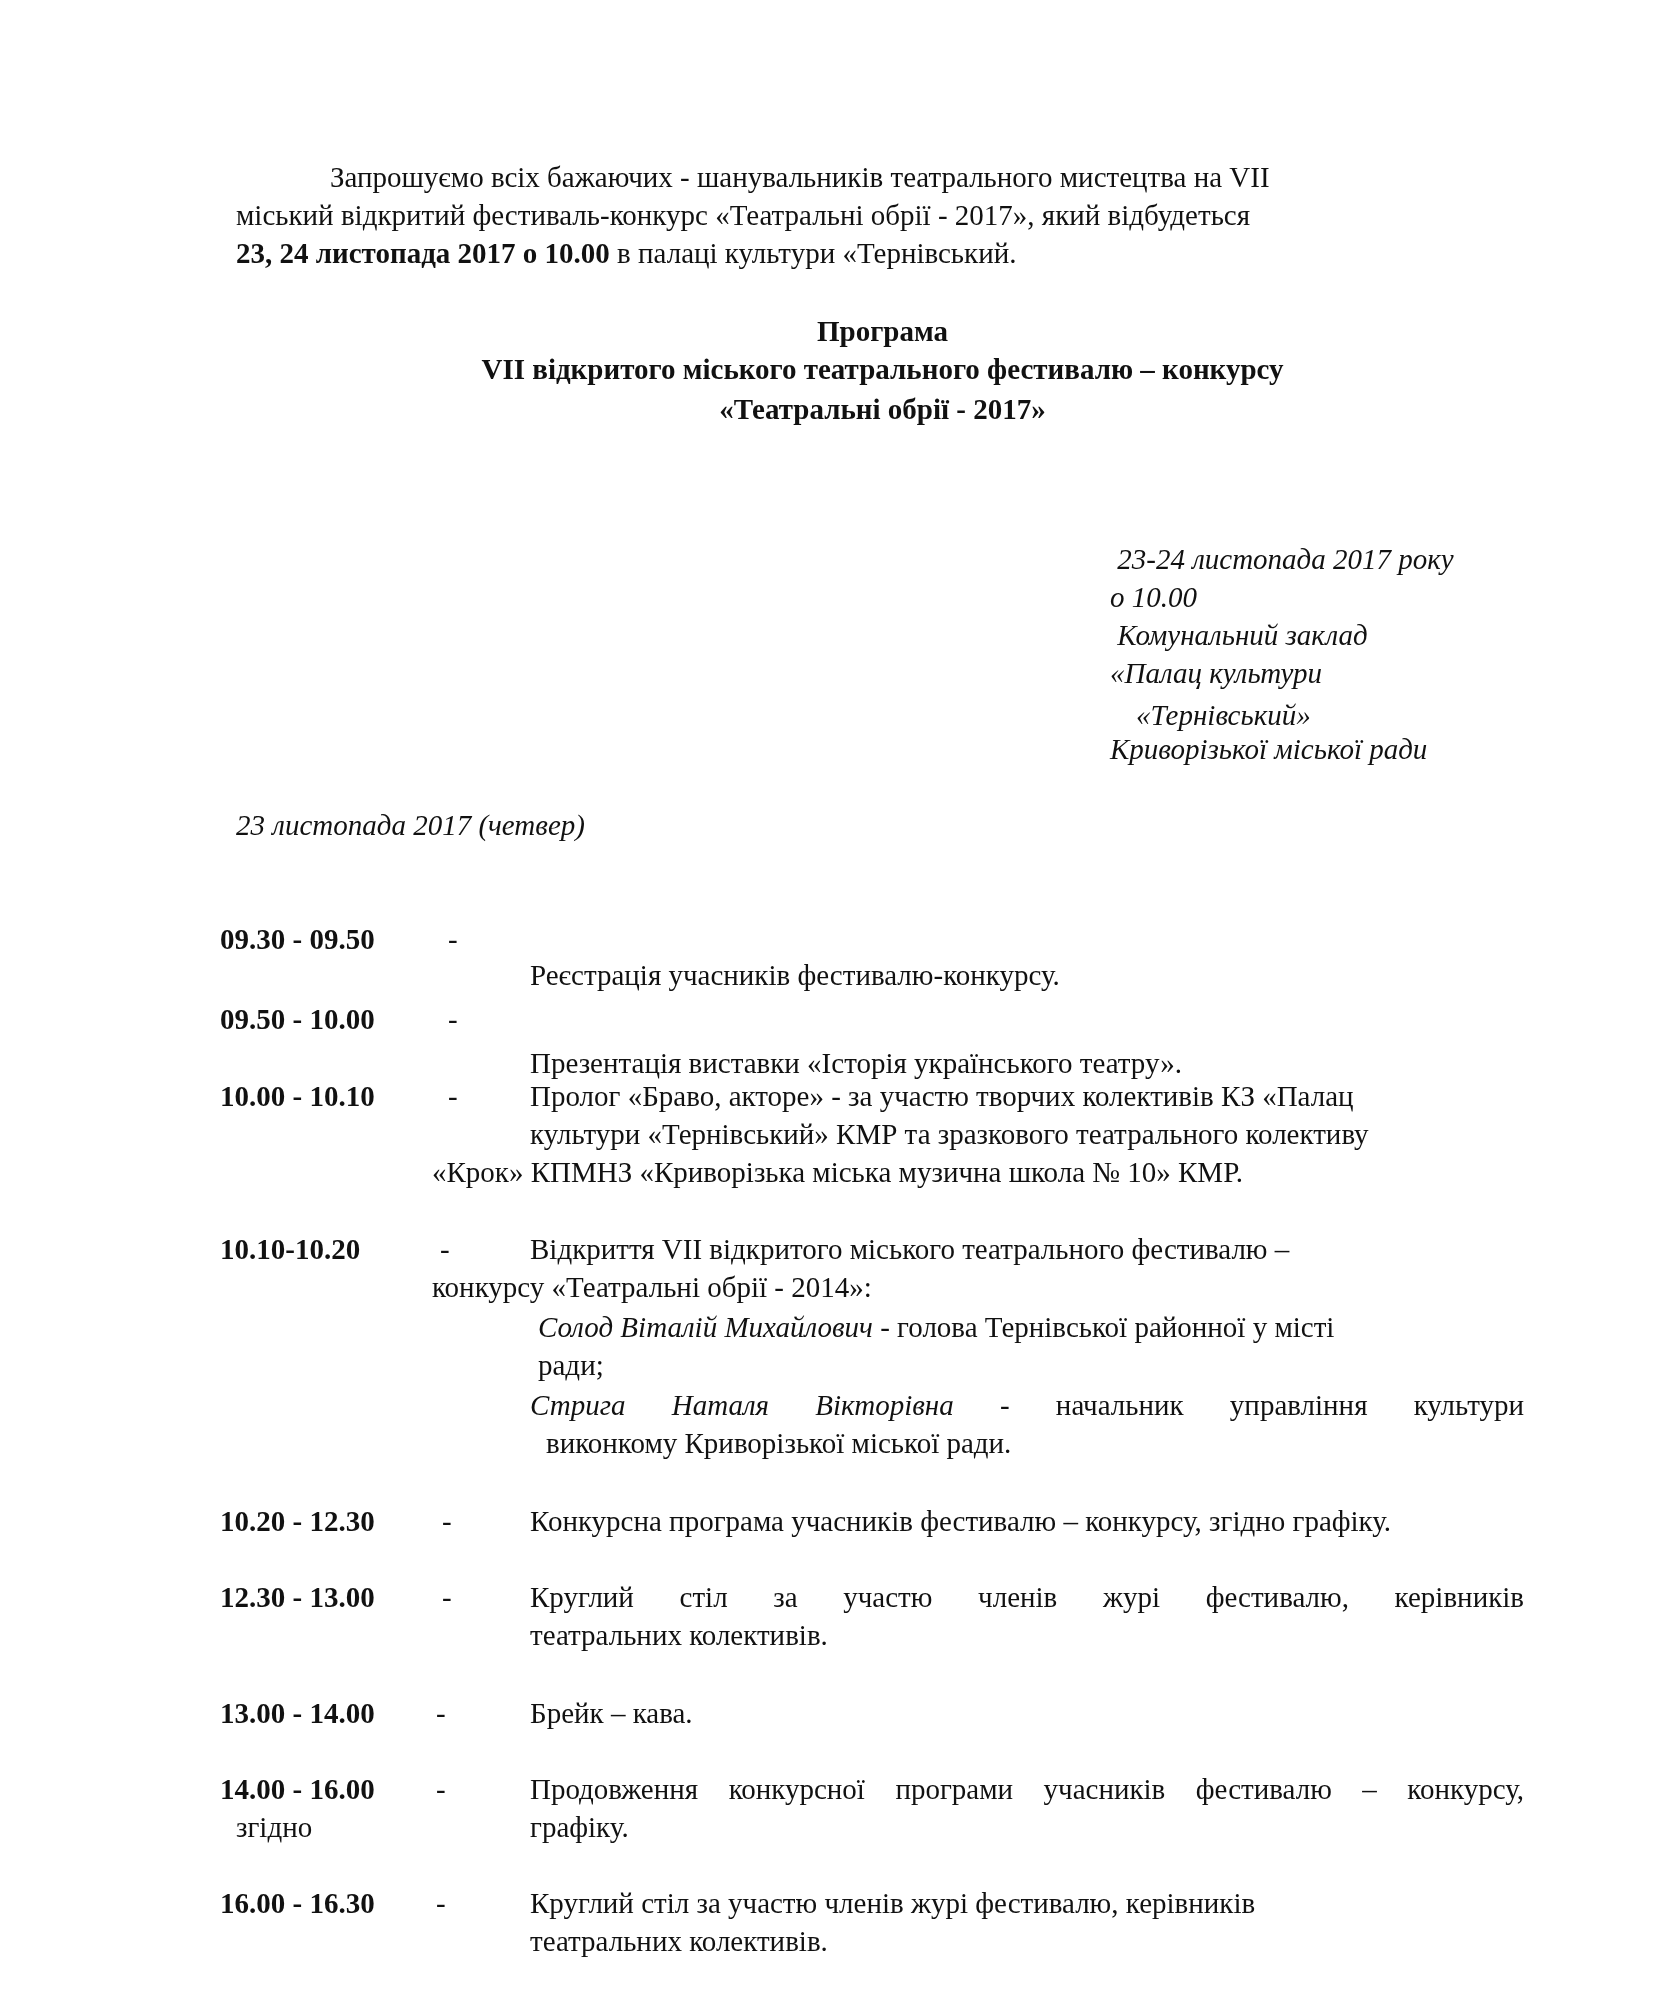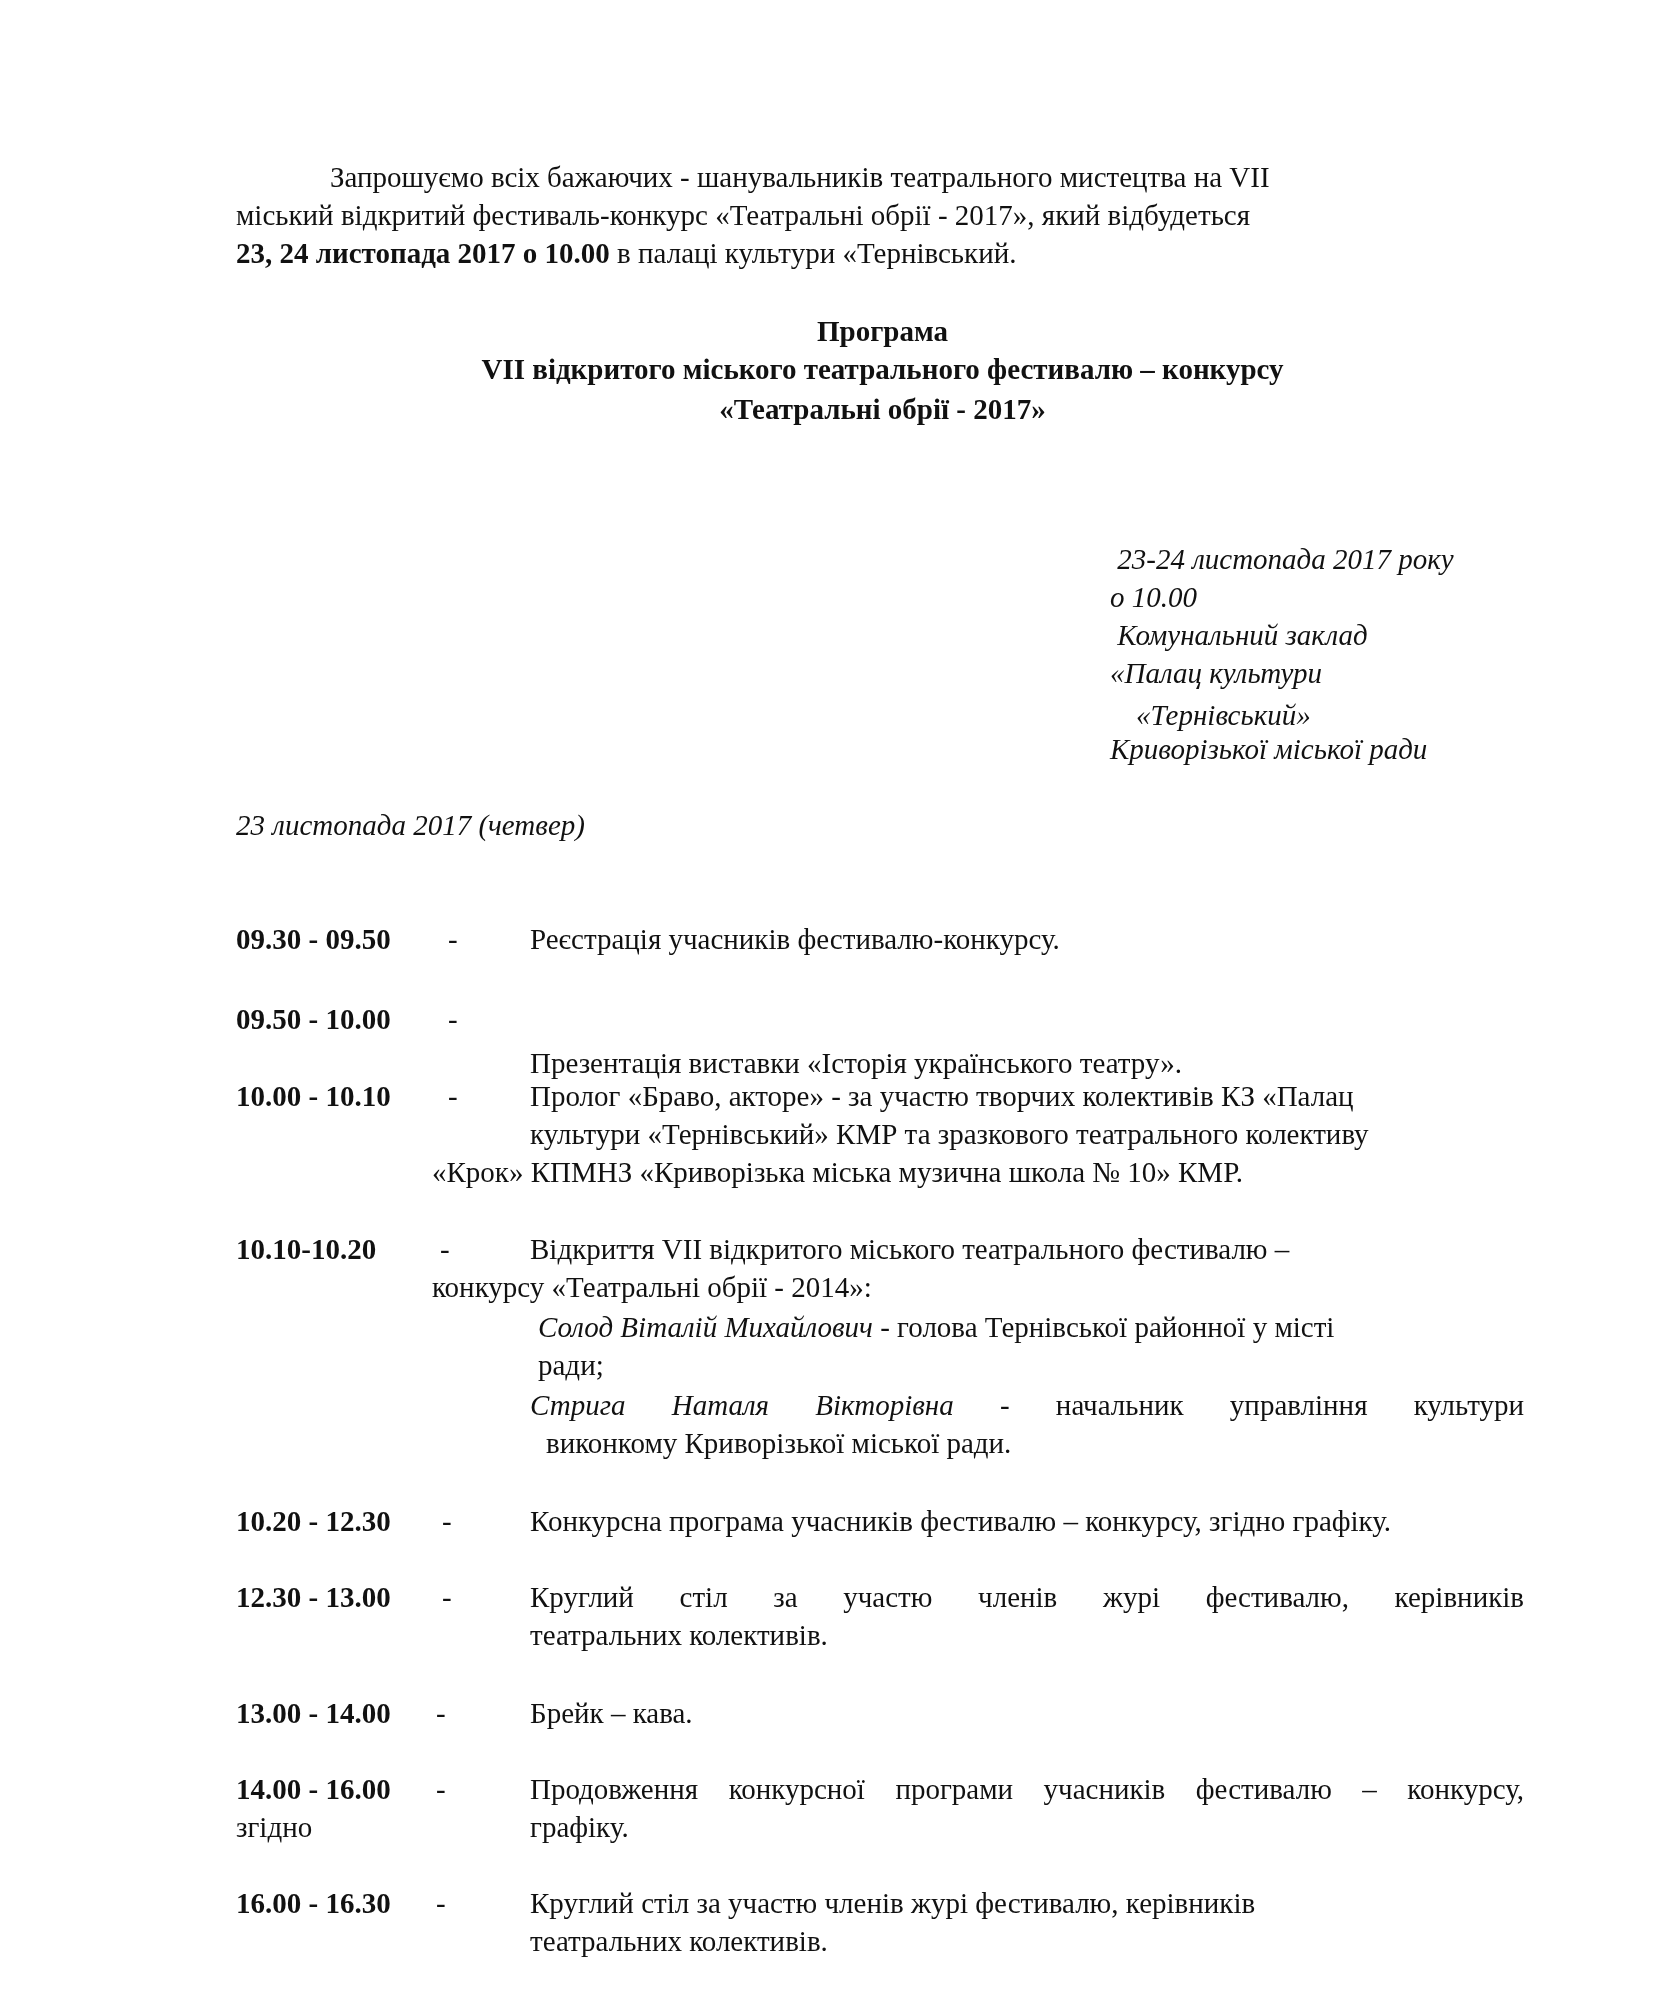--- a/index.html
+++ b/index.html
@@ -5,21 +5,21 @@
   html, body { margin: 0; padding: 0; background: #ffffff; }
   body {
     width: 1653px; height: 2008px; position: relative; overflow: hidden;
     font-family: "Liberation Serif", "DejaVu Serif", serif;
     color: #111; font-size: 29px; line-height: 38px;
   }
   .abs { position: absolute; white-space: nowrap; }
   .b { font-weight: bold; }
   .i { font-style: italic; }
   .center { text-align: center; }
-  .time { position: absolute; left: 236px; font-weight: bold; white-space: nowrap; }
+  .time { position: absolute; left: 220px; font-weight: bold; white-space: nowrap; }
   .dash { position: absolute; white-space: nowrap; }
   .desc { position: absolute; left: 530px; white-space: nowrap; }
   .justify { text-align: justify; text-align-last: justify; white-space: normal; }
 </style>
 </head>
 <body>
 
 <div class="abs" style="left:330px; top:158px;">Запрошуємо всіх бажаючих - шанувальників театрального мистецтва на  VII</div>
 <div class="abs" style="left:236px; top:196px;">міський відкритий фестиваль-конкурс «Театральні обрії - 2017», який відбудеться</div>
 <div class="abs" style="left:236px; top:234px;">
@@ -37,21 +37,21 @@
 <div class="abs i" style="left:1110px; top:696px; white-space:pre;margin-left:26px;">«Тернівський»</div>
 <div class="abs i" style="left:1110px; top:730px; white-space:pre;">Криворізької міської ради</div>
 
 <div class="abs i" style="left:236px; top:806px;">23 листопада 2017 (четвер)</div>
 
 <div>
 
   <div>
     <div class="time" style="top:920px;">09.30 - 09.50</div>
     <div class="dash" style="left:448px; top:920px;">-</div>
-    <div class="desc" style="top:920px;">Реєстрація учасників фестивалю-конкурсу.</div>
+    <div class="desc" style="top:956px;">Реєстрація учасників фестивалю-конкурсу.</div>
   </div>
 
   <div>
     <div class="time" style="top:1000px;">09.50 - 10.00</div>
     <div class="dash" style="left:448px; top:1000px;">-</div>
     <div class="desc" style="top:1000px;margin-top:44px;">Презентація виставки «Історія українського театру».</div>
   </div>
 
   <div>
     <div class="time" style="top:1077px;">10.00 - 10.10</div>

